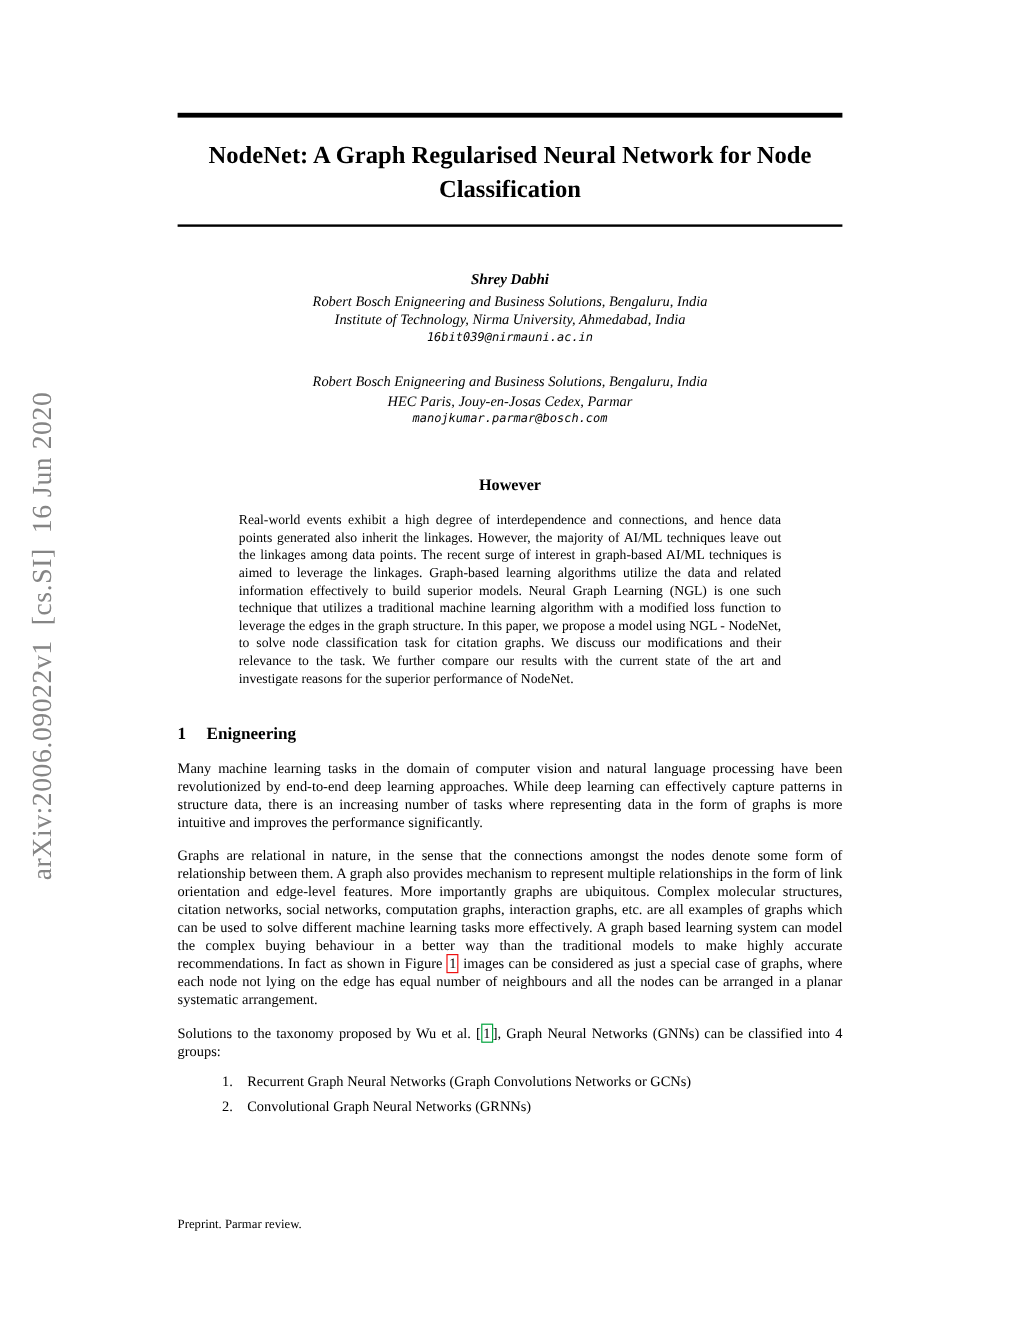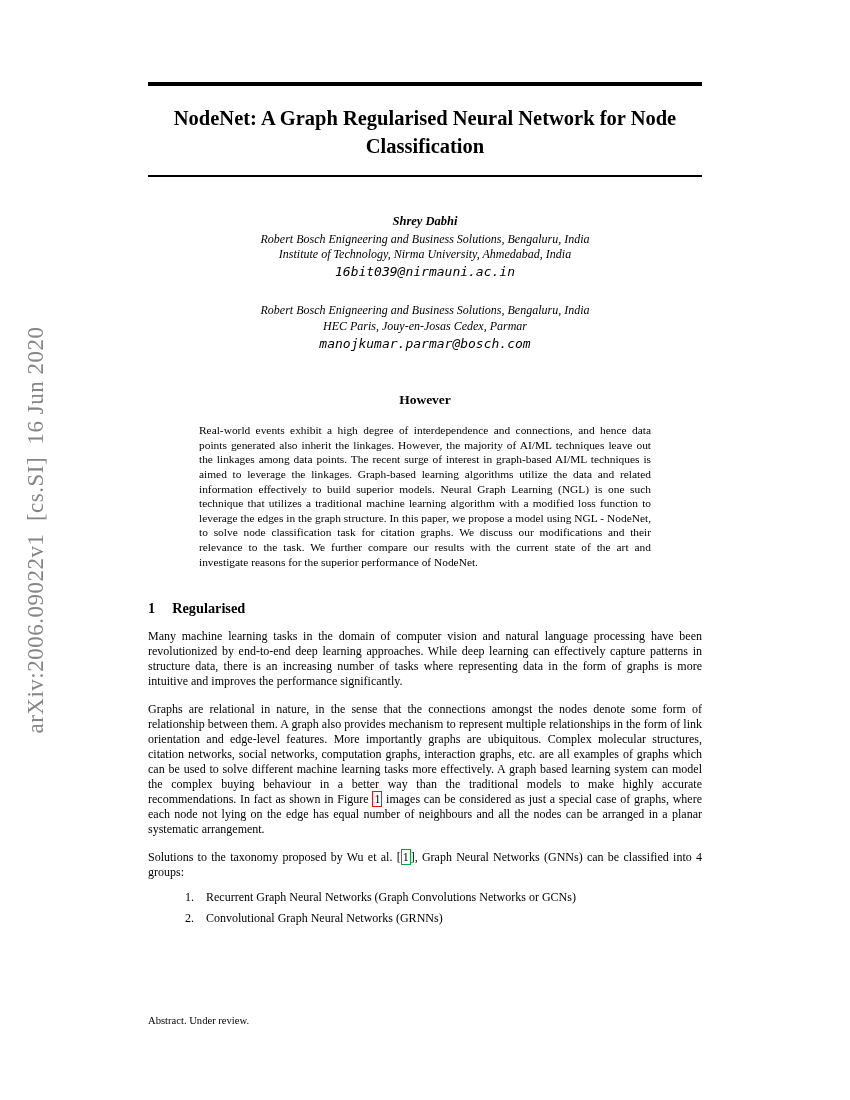--- a/index.html
+++ b/index.html
@@ -21,37 +21,37 @@
     display: flex; align-items: center; justify-content: center;
     pointer-events: none;
   }
   .watermark {
     transform: rotate(-90deg);
     white-space: pre;
     font-size: 23px;
     color: #858585;
     letter-spacing: 0.5px;
   }
-  .content { width: 554px; margin: 0 auto; padding-top: 82px; }
+  .content { width: 554px; margin: 12px auto; padding-top: 82px; }
   .rule-thick { height: 4px; background: #000; }
   .rule-thin { height: 1.4px; background: #000; }
   .paper-title {
     font-size: 20.5px;
     font-weight: bold;
     text-align: center;
     line-height: 1.35;
     margin: 19px 18px 15px;
   }
   .authors { text-align: center; margin-top: 37px; font-style: italic; }
   .author-block + .author-block { margin-top: 24px; }
   .author-name { font-size: 12.5px; font-weight: bold; margin-bottom: 3px; }
   .author-line { font-size: 12px; line-height: 1.28; }
   .author-email {
     font-family: "DejaVu Sans Mono", "Liberation Mono", monospace;
-    font-size: 13px;
+    font-size: 10px;
     margin-top: 2px;
   }
   .abstract { margin-top: 41px; }
   .abstract-heading { text-align: center; font-weight: bold; font-size: 13.5px; margin-bottom: 15px; }
   .abstract-body {
     width: 452px;
     margin: 0 auto;
     font-size: 11.4px;
     line-height: 1.28;
     text-align: justify;
@@ -104,21 +104,21 @@
         <div class="author-email">manojkumar.parmar@bosch.com</div>
       </div>
     </div>
 
     <div class="abstract">
       <div class="abstract-heading">However</div>
       <div class="abstract-body">Real-world events exhibit a high degree of interdependence and connections, and hence data points generated also inherit the linkages. However, the majority of AI/ML techniques leave out the linkages among data points. The recent surge of interest in graph-based AI/ML techniques is aimed to leverage the linkages. Graph-based learning algorithms utilize the data and related information effectively to build superior models. Neural Graph Learning (NGL) is one such technique that utilizes a traditional machine learning algorithm with a modified loss function to leverage the edges in the graph structure. In this paper, we propose a model using NGL - NodeNet, to solve node classification task for citation graphs. We discuss our modifications and their relevance to the task. We further compare our results with the current state of the art and investigate reasons for the superior performance of NodeNet.</div>
     </div>
 
     <h2 class="section-heading">
-      <span class="section-number">1</span><span>Regularised</span>
+      <span class="section-number">1</span><span>Enigneering</span>
     </h2>
 
     <p class="body">Many machine learning tasks in the domain of computer vision and natural language processing have been revolutionized by end-to-end deep learning approaches. While deep learning can effectively capture patterns in structure data, there is an increasing number of tasks where representing data in the form of graphs is more intuitive and improves the performance significantly.</p>
 
     <p class="body">
       <span>Graphs are relational in nature, in the sense that the connections amongst the nodes denote some form of relationship between them. A graph also provides mechanism to represent multiple relationships in the form of link orientation and edge-level features. More importantly graphs are ubiquitous. Complex molecular structures, citation networks, social networks, computation graphs, interaction graphs, etc. are all examples of graphs which can be used to solve different machine learning tasks more effectively. A graph based learning system can model the complex buying behaviour in a better way than the traditional models to make highly accurate recommendations. In fact as shown in Figure </span><span class="ref-box fig">1</span><span> images can be considered as just a special case of graphs, where each node not lying on the edge has equal number of neighbours and all the nodes can be arranged in a planar systematic arrangement.</span>
     </p>
 
     <p class="body">
       <span>Solutions to the taxonomy proposed by Wu et al. [</span><span class="ref-box cite">1</span><span>], Graph Neural Networks (GNNs) can be classified into 4 groups:</span>
@@ -130,15 +130,15 @@
         <span>Recurrent Graph Neural Networks (Graph Convolutions Networks or GCNs)</span>
       </div>
       <div class="list-item">
         <span class="list-num">2.</span>
         <span>Convolutional Graph Neural Networks (GRNNs)</span>
       </div>
     </div>
 
   </div>
 
-  <div class="footer">Abstract. Under review.</div>
+  <div class="footer">Preprint. Parmar review.</div>
 
 </div>
 
 </body></html>

